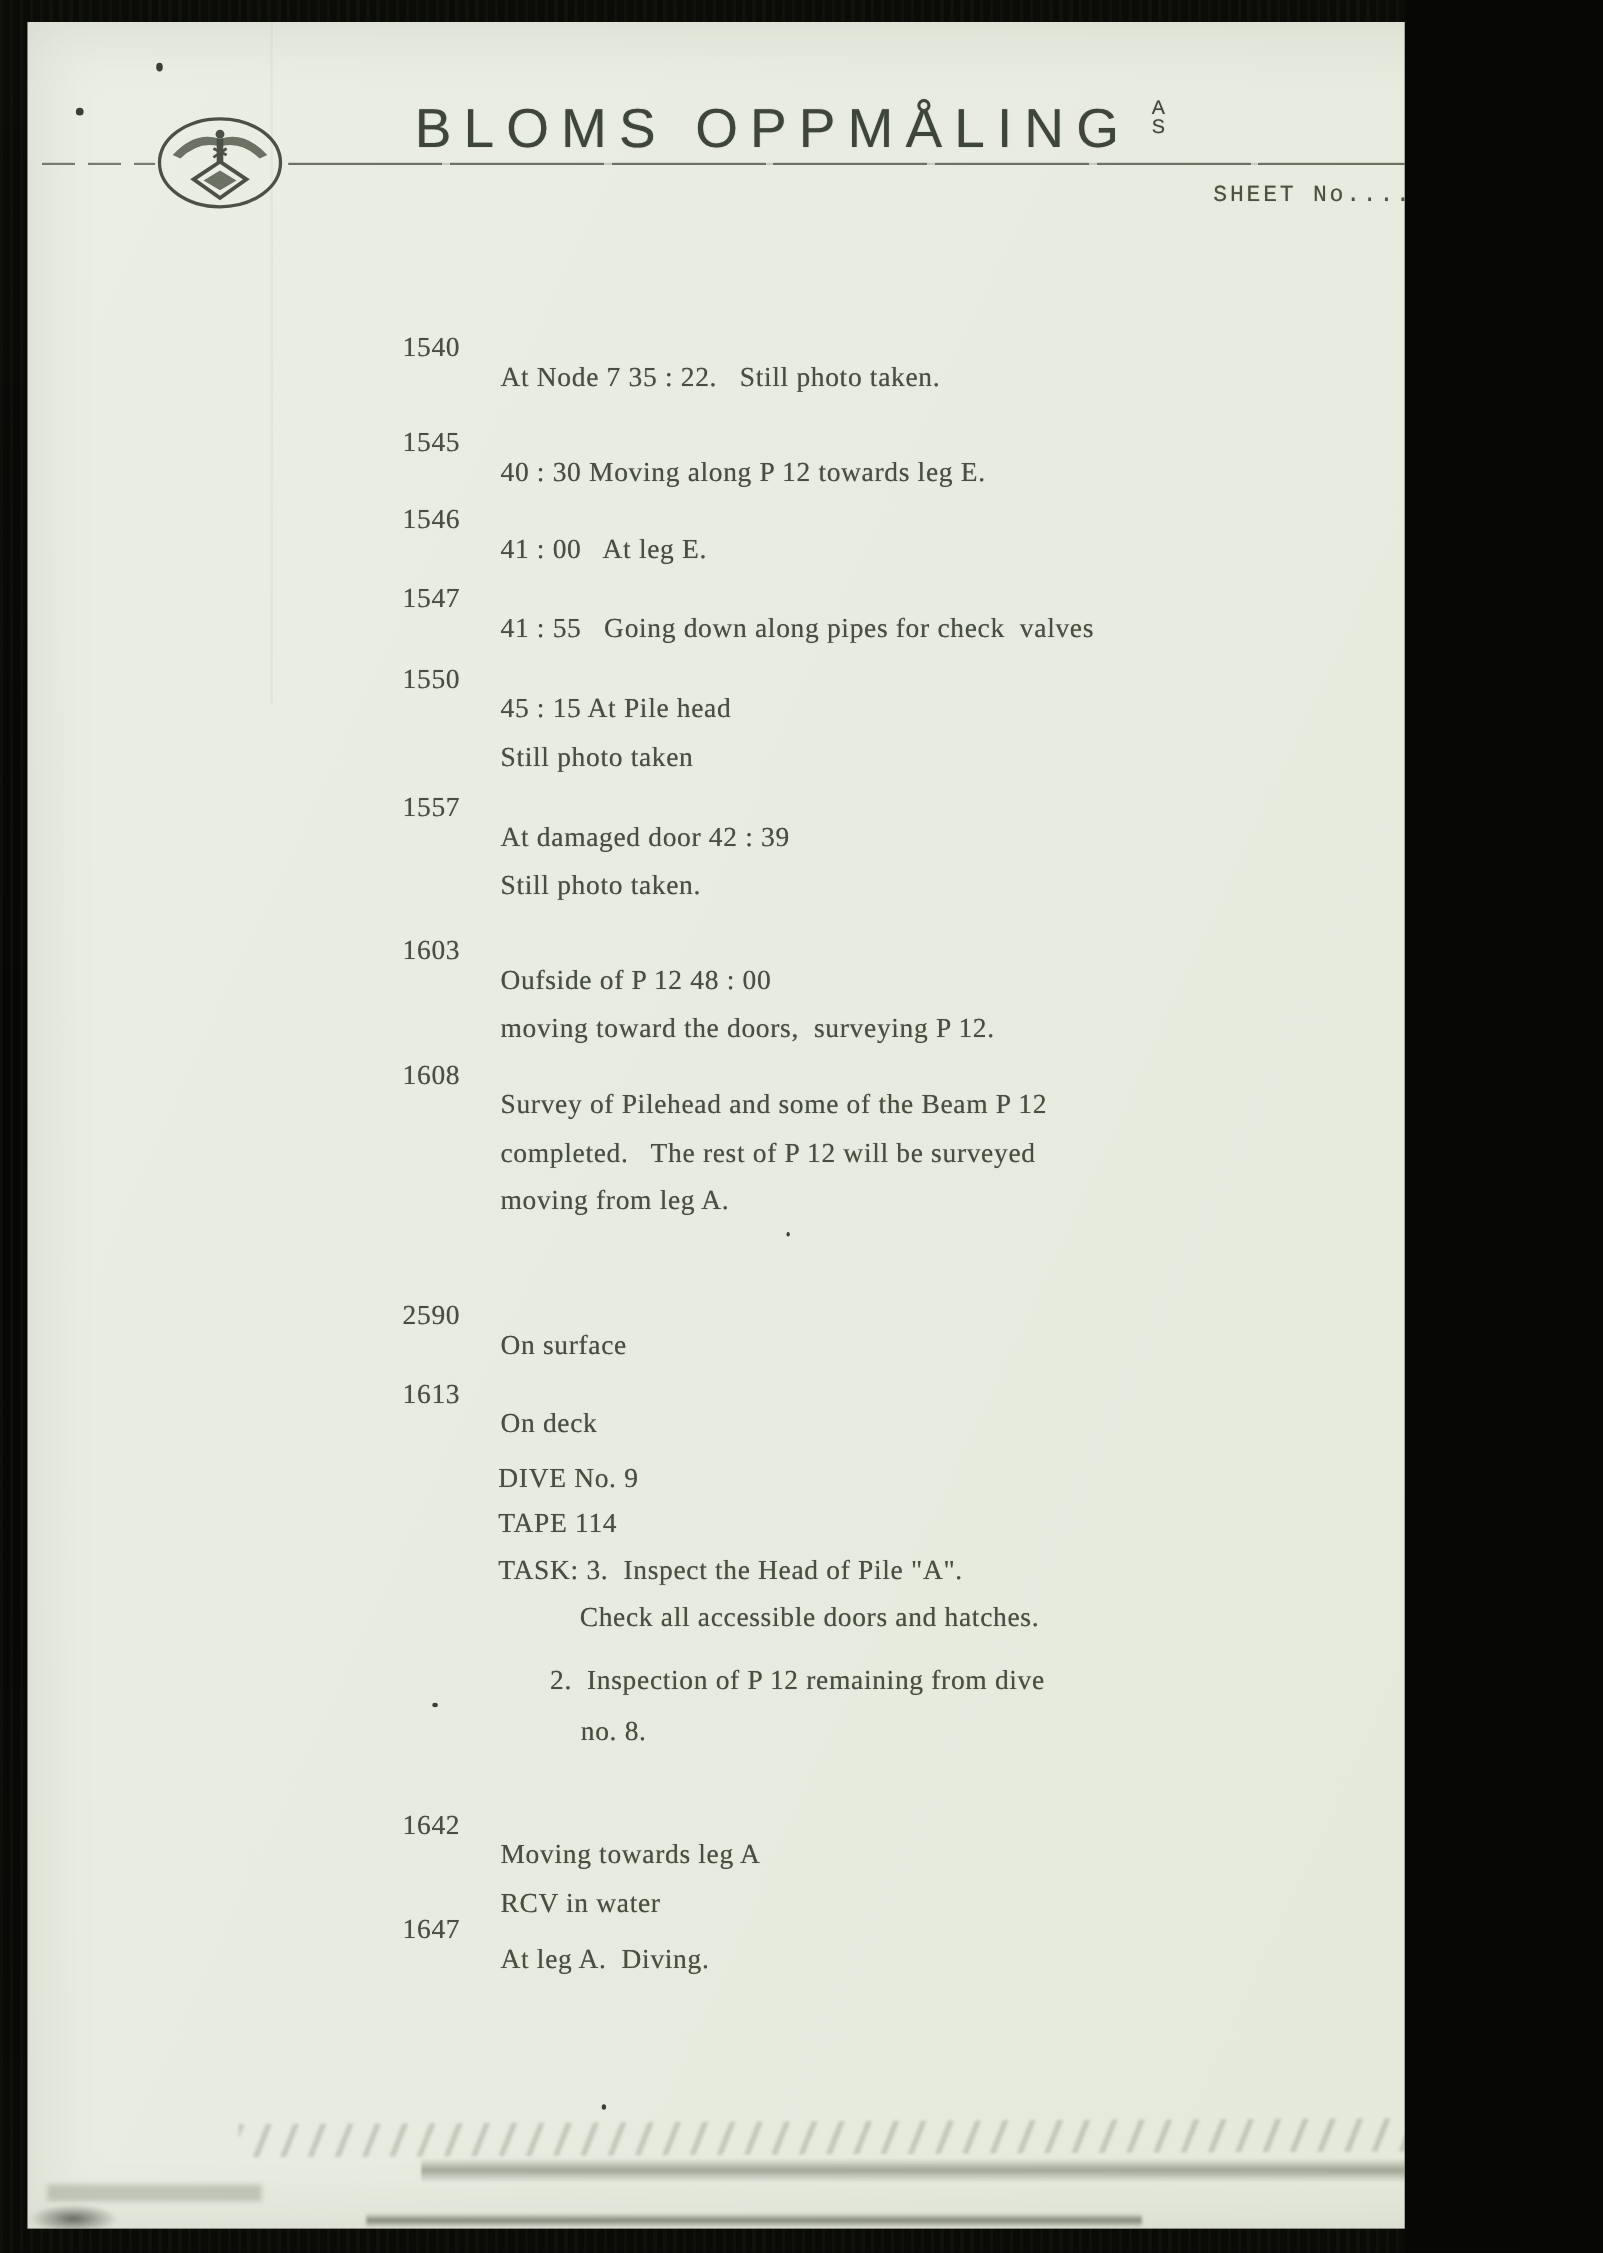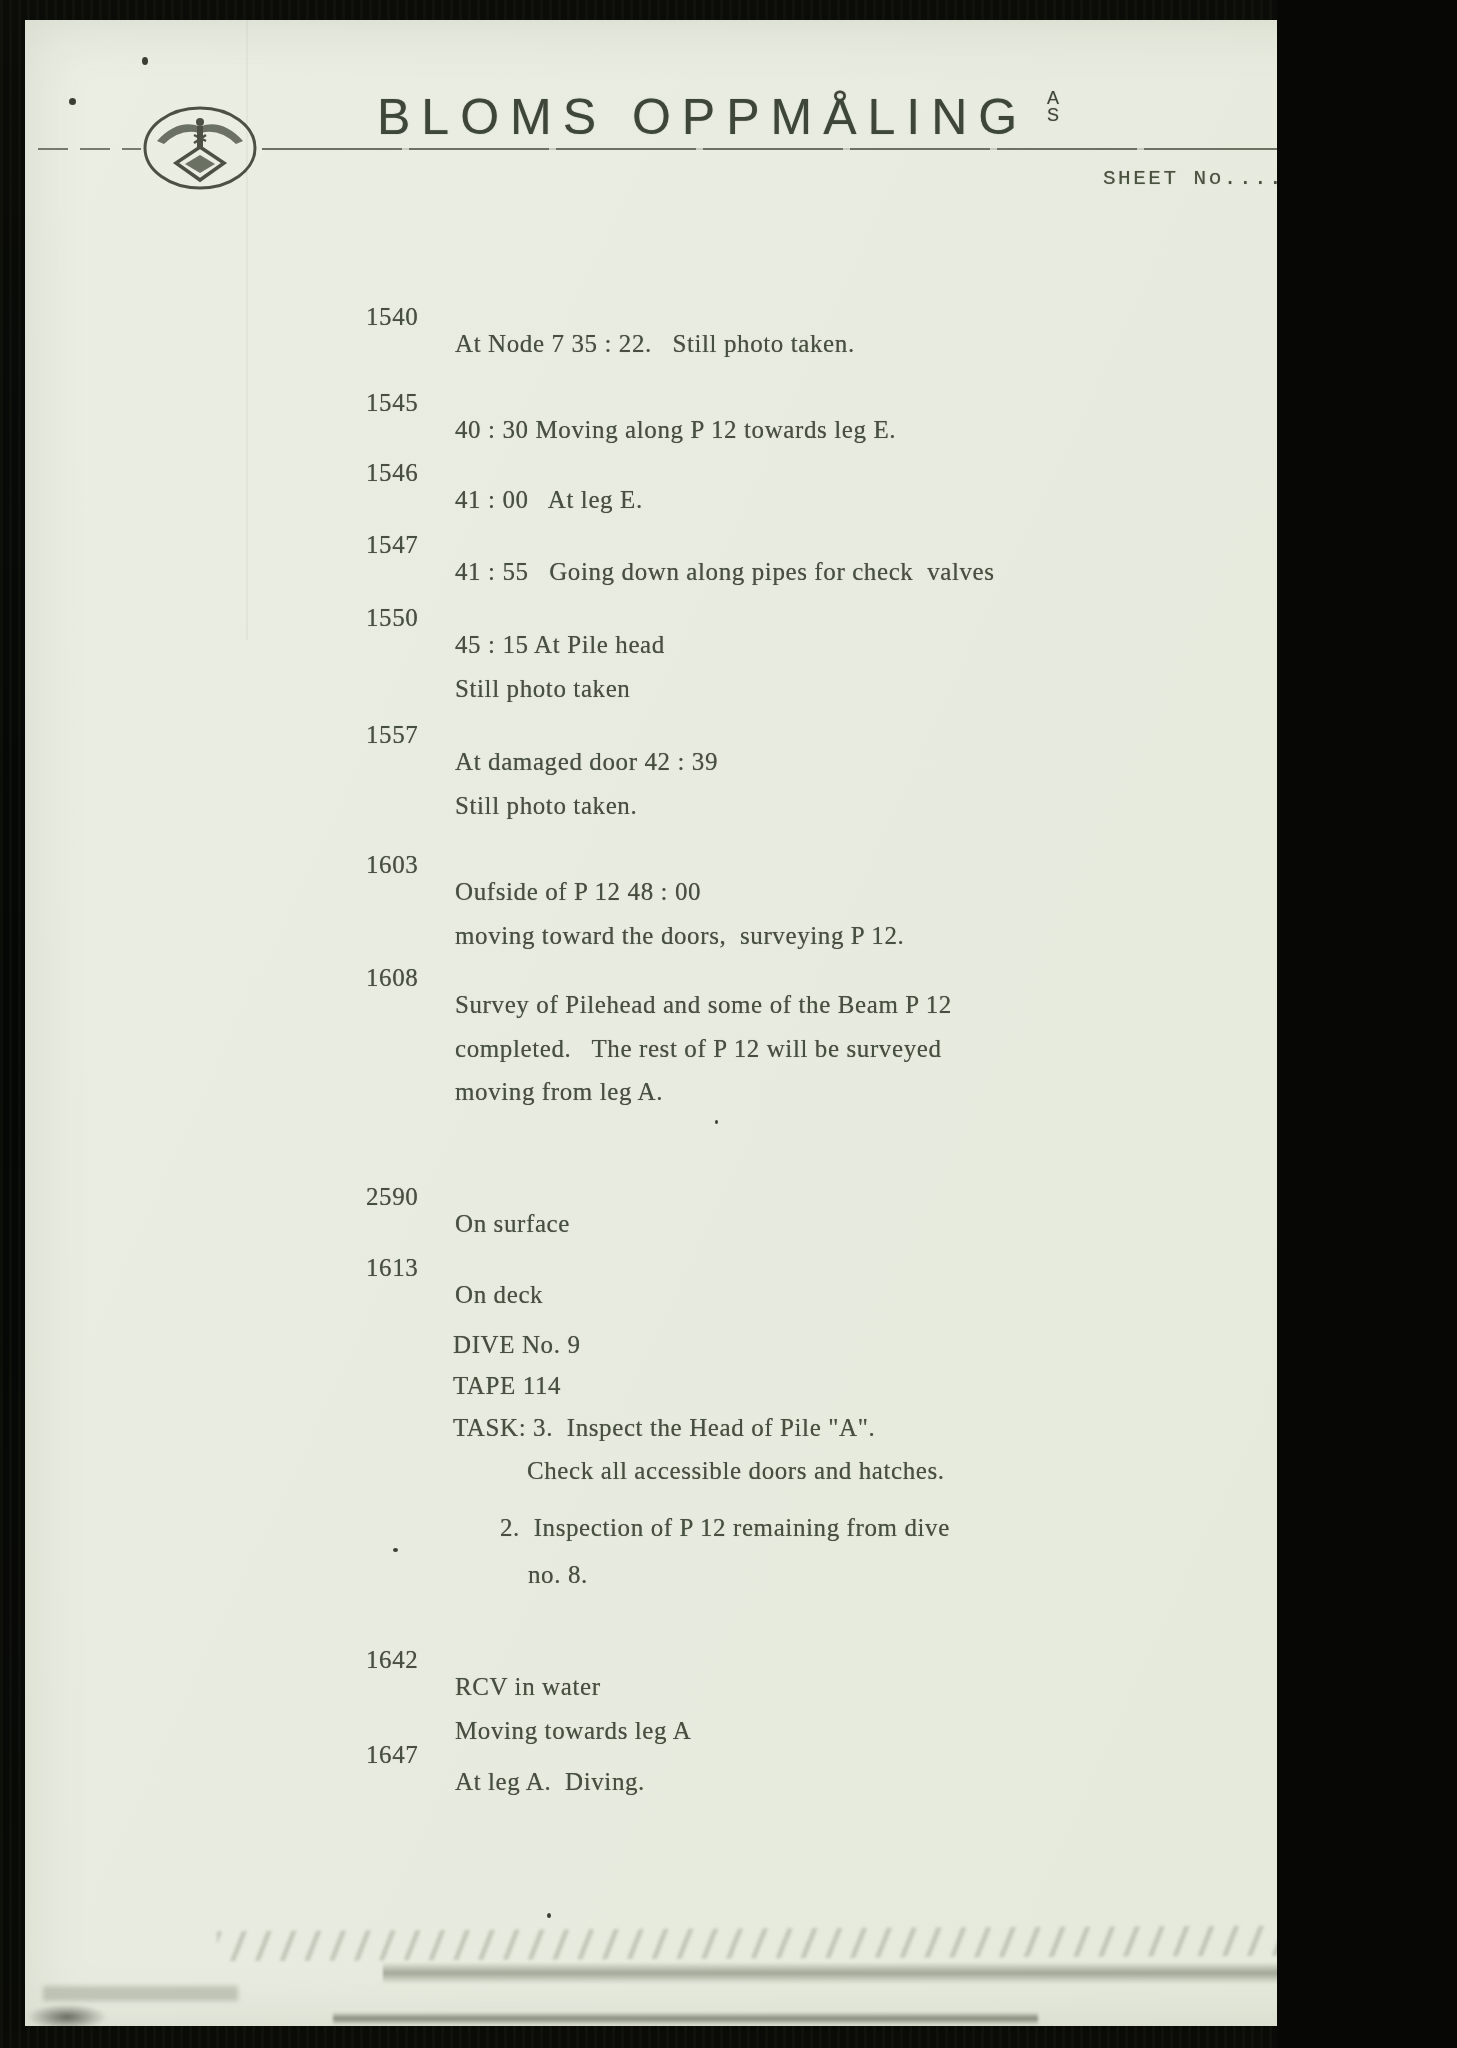--- a/index.html
+++ b/index.html
@@ -209,22 +209,22 @@
       <div class="diveline line" style="left:0;top:41px">TAPE 114</div>
       <div class="diveline line" style="left:0;top:83px">TASK: 3.  Inspect the Head of Pile "A".</div>
       <div class="diveline line" style="left:74px;top:126px">Check all accessible doors and hatches.</div>
       <div class="diveline line" style="left:47px;top:183px">2.  Inspection of P 12 remaining from dive</div>
       <div class="diveline line" style="left:75px;top:230px">no. 8.</div>
     </div>
 
     <div class="entry" style="top:1606px">
       <div class="time">1642</div>
       <div class="body">
+        <div class="line">Moving towards leg A</div>
         <div class="line">RCV in water</div>
-        <div class="line">Moving towards leg A</div>
       </div>
     </div>
 
     <div class="entry" style="top:1701px">
       <div class="time">1647</div>
       <div class="body">
           <div class="line">At leg A.  Diving.</div>
         </div>
     </div>
 

